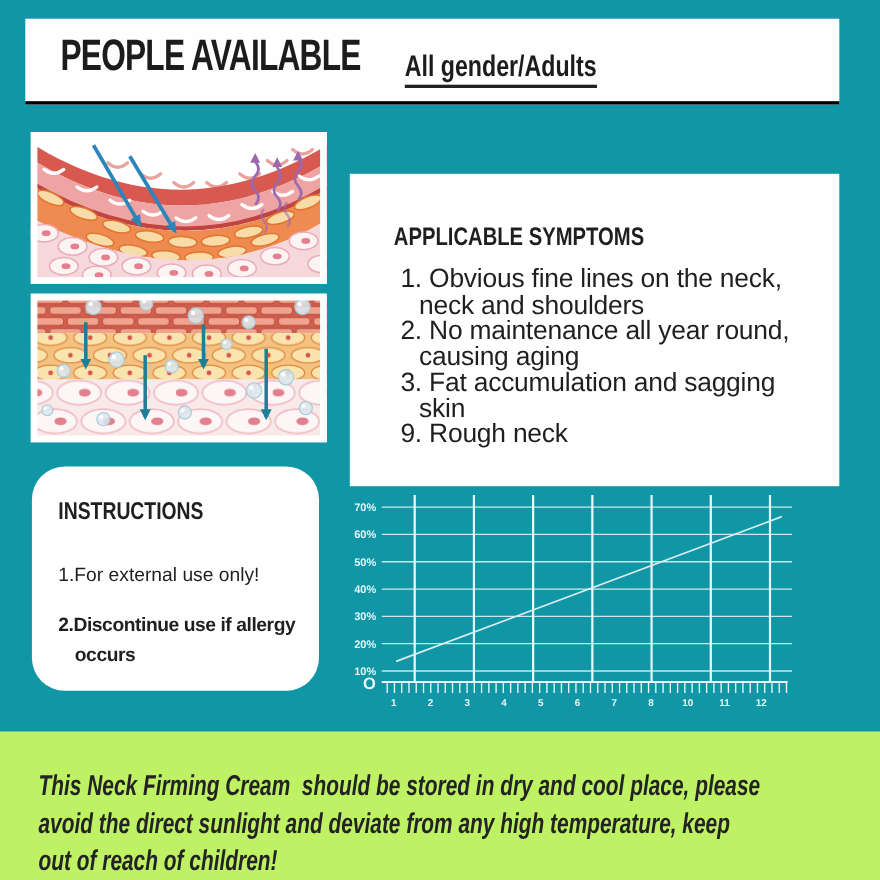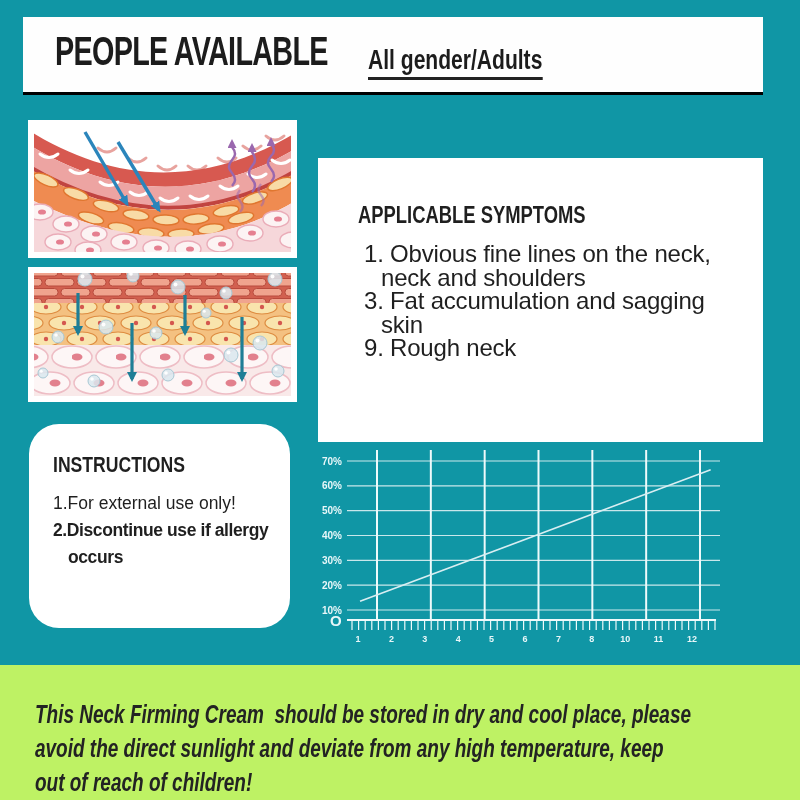--- a/index.html
+++ b/index.html
@@ -34,21 +34,21 @@
   .sym-list { position:absolute; left:46px; top:84px; width:368px; font-size:24px;
     line-height:23.5px; letter-spacing:-0.2px; }
   .sym-item { padding-left:17px; text-indent:-17px; }
 
   
   .instructions-box { left:29px; top:424px; width:261px; height:204px;border-radius:30px; }
   .ins-heading { position:absolute; left:24px; top:28px; font-size:22px; font-weight:bold;
     white-space:nowrap; transform:scaleX(0.8); transform-origin:0 0; }
   .ins-list { position:absolute; left:24px; top:66px; width:228px; font-size:17.5px;
     line-height:27px; }
-  .ins-item { padding-left:15px; text-indent:-15px; }
+  .ins-item { padding-left:15px; text-indent:-15px;margin-top:19px; }
   .ins-item.bold { font-weight:bold; letter-spacing:-0.4px; }
 
   
   .chart { position:absolute; left:322px; top:444px; width:404px; height:212px; }
   .chart svg { display:block; width:100%; height:100%;
     font-family:"Liberation Sans", sans-serif; }
 
   
   .footer { position:absolute; left:0; top:665px; width:800px; height:135px;
     background:#bef264; padding-top:32px; box-sizing:border-box; }
@@ -292,20 +292,21 @@
           </g>
       </g>
       <rect x="2.5" y="2.5" width="264" height="130" fill="none" stroke="#ffffff" stroke-width="7"></rect>
     </svg>
   </div>
 
   <div class="panel symptoms-box">
     <div class="sym-heading">APPLICABLE SYMPTOMS</div>
     <div class="sym-list">
       <div class="sym-item">1. Obvious fine lines on the neck, neck and shoulders</div>
+      <div class="sym-item">2. No maintenance all year round, causing aging</div>
       <div class="sym-item">3. Fat accumulation and sagging skin</div>
       <div class="sym-item">9. Rough neck</div>
     </div>
   </div>
 
   <div class="panel instructions-box">
     <div class="ins-heading">INSTRUCTIONS</div>
     <div class="ins-list">
       <div class="ins-item">1.For external use only!</div>
       <div class="ins-item bold">2.Discontinue use if allergy occurs</div>

